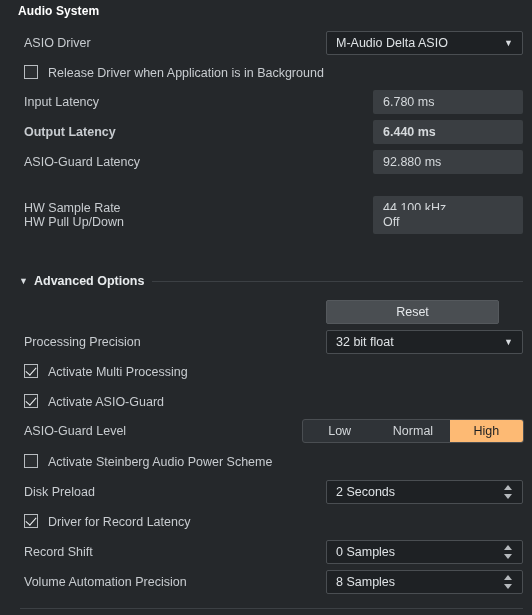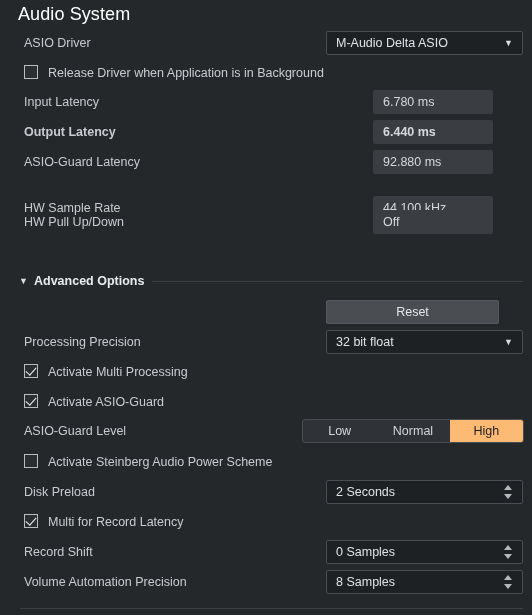--- a/index.html
+++ b/index.html
@@ -15,22 +15,22 @@
     color: #c8ccd0;
     font-size: 12.5px;
     position: relative;
   }
 
   
   .section-title {
     position: absolute;
     left: 18px;
     top: 4px;
-    font-size: 18px;
-    font-weight: normal;
+    font-size: 12px;
+    font-weight: bold;
     color: #ffffff;
     letter-spacing: 0.1px;
     text-align: right;
   }
 
   
   .row {
     position: absolute;
     left: 0;
     width: 532px;
@@ -72,21 +72,21 @@
     top: 0;
     line-height: 22px;
     font-size: 9px;
     color: #d8dcdf;
   }
 
   
   .readonly-field {
     position: absolute;
     left: 373px;
-    width: 120px;
+    width: 150px;
     height: 24px;
     top: 1px;
     background: #3a3e42;
     border-radius: 2px;
     box-sizing: border-box;
   }
   .readonly-value {
     position: absolute;
     left: 10px;
     top: 0;
@@ -363,21 +363,21 @@
     <span class="spinner-value">2 Seconds</span>
     <span class="spinner-arrows">
       <span class="spin-up"></span>
       <span class="spin-down"></span>
     </span>
   </div>
 </div>
 
 <div class="checkbox-row" style="top:509px;">
   <span class="checkbox checked"></span>
-  <span class="checkbox-label">Multi for Record Latency</span>
+  <span class="checkbox-label">Driver for Record Latency</span>
 </div>
 
 <div class="row" style="top:539px;">
   <span class="row-label">Record Shift</span>
   <div class="spinner">
     <span class="spinner-value">0 Samples</span>
     <span class="spinner-arrows">
       <span class="spin-up"></span>
       <span class="spin-down"></span>
     </span>

